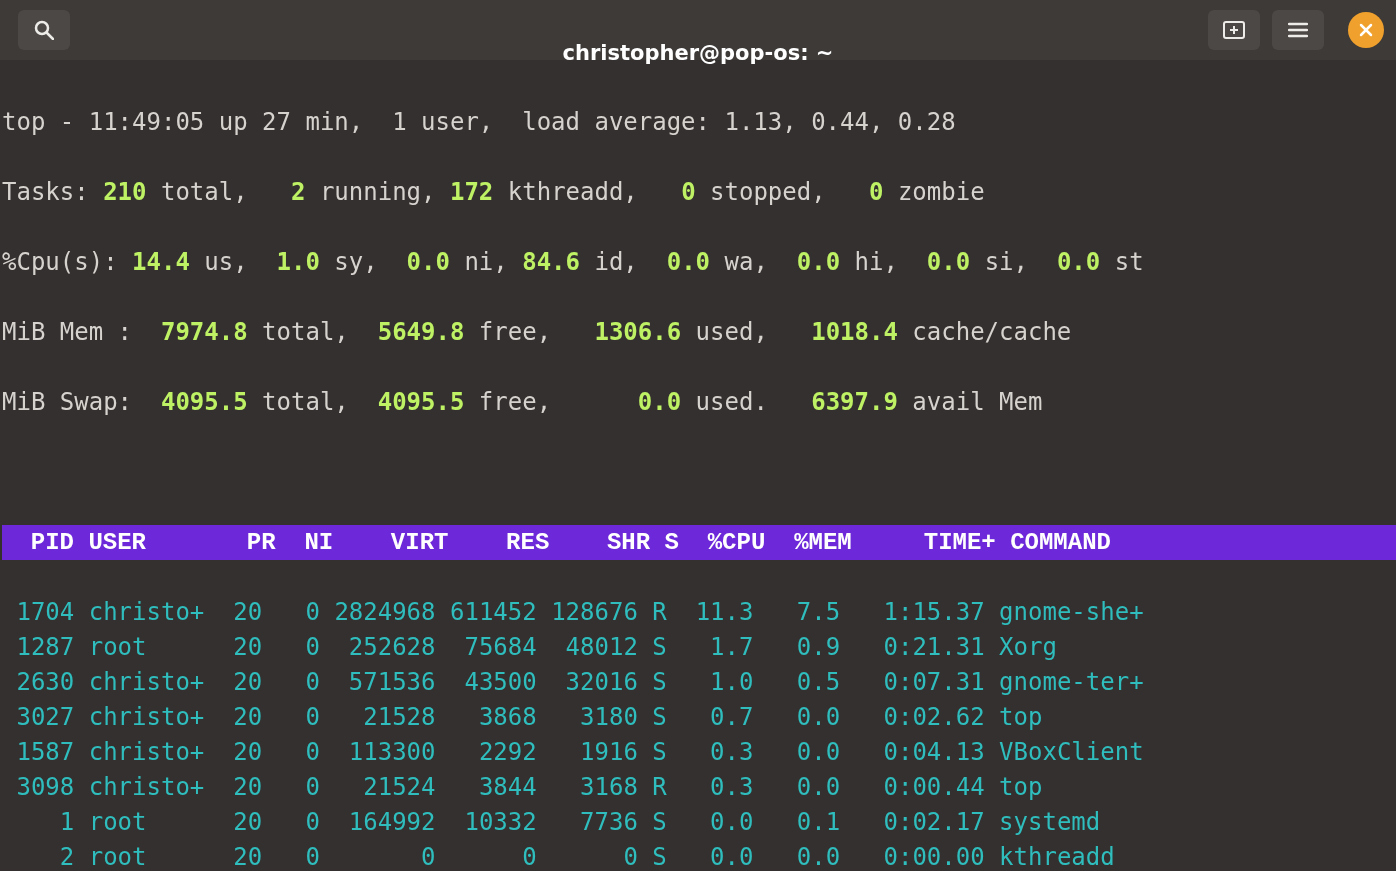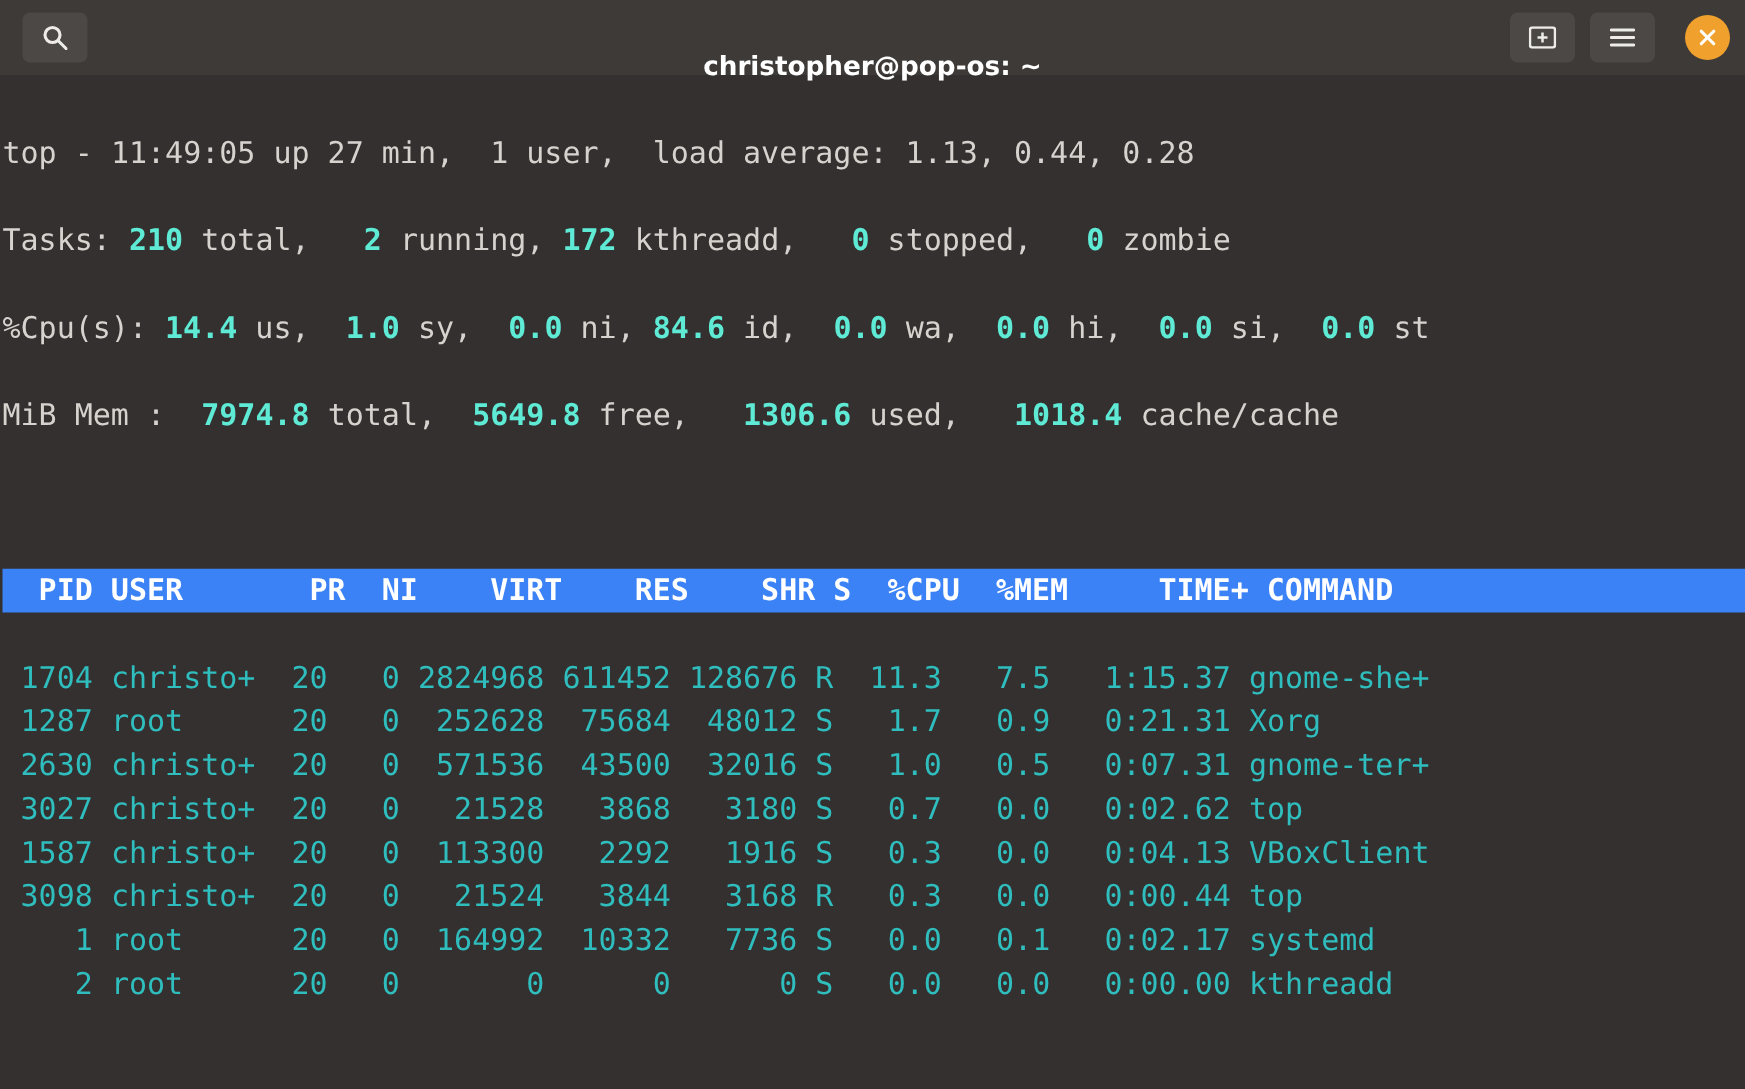--- a/index.html
+++ b/index.html
@@ -47,25 +47,26 @@
     background: #f0a02c;
     display: flex; align-items: center; justify-content: center;
     margin-left: 18px;
   }
   .terminal {
     padding: 10px 0 0 2px;
     white-space: pre;
     line-height: 35px;
     letter-spacing: 0px;
   }
-  .bold { font-weight: 800; color:#5eead4;}
+  .bold { font-weight: 800; color:#bef264;}
   .headerbar {
-    background: #3b82f6;
+    background: #6d28d9;
     color: #ffffff;
     font-weight: 700;
+    font-family: Liberation Mono, monospace;
   }
   .cyan { color: #2fbdbd; }
   .cyan-b { color: #2fbdbd; font-weight: 400; }
   svg { display: block; }
 </style>
 </head>
 <body>
 
 <div class="titlebar">
   <div class="search-btn">
@@ -97,16 +98,17 @@
         </svg>
     </div>
   </div>
 </div>
 
 <div class="terminal">
 <div><span>top - </span><span>11:49:05</span><span> up 27 min,  1 user,  load average: 1.13, 0.44, 0.28</span></div>
 <div><span>Tasks: </span><span class="bold">210</span><span> total,   </span><span class="bold">2</span><span> running, </span><span class="bold">172</span><span> kthreadd,   </span><span class="bold">0</span><span> stopped,   </span><span class="bold">0</span><span> zombie</span></div>
 <div><span>%Cpu(s): </span><span class="bold">14.4</span><span> us,  </span><span class="bold">1.0</span><span> sy,  </span><span class="bold">0.0</span><span> ni, </span><span class="bold">84.6</span><span> id,  </span><span class="bold">0.0</span><span> wa,  </span><span class="bold">0.0</span><span> hi,  </span><span class="bold">0.0</span><span> si,  </span><span class="bold">0.0</span><span> st</span></div>
 <div><span>MiB Mem :  </span><span class="bold">7974.8</span><span> total,  </span><span class="bold">5649.8</span><span> free,   </span><span class="bold">1306.6</span><span> used,   </span><span class="bold">1018.4</span><span> cache/cache</span></div>
+<div><span>MiB Swap:  </span><span class="bold">4095.5</span><span> total,  </span><span class="bold">4095.5</span><span> free,      </span><span class="bold">0.0</span><span> used.   </span><span class="bold">6397.9</span><span> avail Mem</span></div>
 <div>&nbsp;</div>
 <div class="headerbar" id="header-row">  PID USER       PR  NI    VIRT    RES    SHR S  %CPU  %MEM     TIME+ COMMAND   </div>
 <div id="proc-rows"><div><span class="cyan-b"> 1704</span> <span class="cyan-b">christo+</span> <span class="cyan-b"> 20</span> <span class="cyan-b">  0</span> <span class="cyan-b">2824968</span> <span class="cyan-b">611452</span> <span class="cyan-b">128676</span> <span class="cyan-b">R</span> <span class="cyan-b"> 11.3</span> <span class="cyan-b">  7.5</span> <span class="cyan-b">  1:15.37</span> <span class="cyan-b">gnome-she+</span></div><div><span class="cyan"> 1287</span> <span class="cyan">root    </span> <span class="cyan"> 20</span> <span class="cyan">  0</span> <span class="cyan"> 252628</span> <span class="cyan"> 75684</span> <span class="cyan"> 48012</span> <span class="cyan">S</span> <span class="cyan">  1.7</span> <span class="cyan">  0.9</span> <span class="cyan">  0:21.31</span> <span class="cyan">Xorg      </span></div><div><span class="cyan"> 2630</span> <span class="cyan">christo+</span> <span class="cyan"> 20</span> <span class="cyan">  0</span> <span class="cyan"> 571536</span> <span class="cyan"> 43500</span> <span class="cyan"> 32016</span> <span class="cyan">S</span> <span class="cyan">  1.0</span> <span class="cyan">  0.5</span> <span class="cyan">  0:07.31</span> <span class="cyan">gnome-ter+</span></div><div><span class="cyan"> 3027</span> <span class="cyan">christo+</span> <span class="cyan"> 20</span> <span class="cyan">  0</span> <span class="cyan">  21528</span> <span class="cyan">  3868</span> <span class="cyan">  3180</span> <span class="cyan">S</span> <span class="cyan">  0.7</span> <span class="cyan">  0.0</span> <span class="cyan">  0:02.62</span> <span class="cyan">top       </span></div><div><span class="cyan"> 1587</span> <span class="cyan">christo+</span> <span class="cyan"> 20</span> <span class="cyan">  0</span> <span class="cyan"> 113300</span> <span class="cyan">  2292</span> <span class="cyan">  1916</span> <span class="cyan">S</span> <span class="cyan">  0.3</span> <span class="cyan">  0.0</span> <span class="cyan">  0:04.13</span> <span class="cyan">VBoxClient</span></div><div><span class="cyan-b"> 3098</span> <span class="cyan-b">christo+</span> <span class="cyan-b"> 20</span> <span class="cyan-b">  0</span> <span class="cyan-b">  21524</span> <span class="cyan-b">  3844</span> <span class="cyan-b">  3168</span> <span class="cyan-b">R</span> <span class="cyan-b">  0.3</span> <span class="cyan-b">  0.0</span> <span class="cyan-b">  0:00.44</span> <span class="cyan-b">top       </span></div><div><span class="cyan">    1</span> <span class="cyan">root    </span> <span class="cyan"> 20</span> <span class="cyan">  0</span> <span class="cyan"> 164992</span> <span class="cyan"> 10332</span> <span class="cyan">  7736</span> <span class="cyan">S</span> <span class="cyan">  0.0</span> <span class="cyan">  0.1</span> <span class="cyan">  0:02.17</span> <span class="cyan">systemd   </span></div><div><span class="cyan">    2</span> <span class="cyan">root    </span> <span class="cyan"> 20</span> <span class="cyan">  0</span> <span class="cyan">      0</span> <span class="cyan">     0</span> <span class="cyan">     0</span> <span class="cyan">S</span> <span class="cyan">  0.0</span> <span class="cyan">  0.0</span> <span class="cyan">  0:00.00</span> <span class="cyan">kthreadd  </span></div></div>
 </div>
 
 </body></html>

